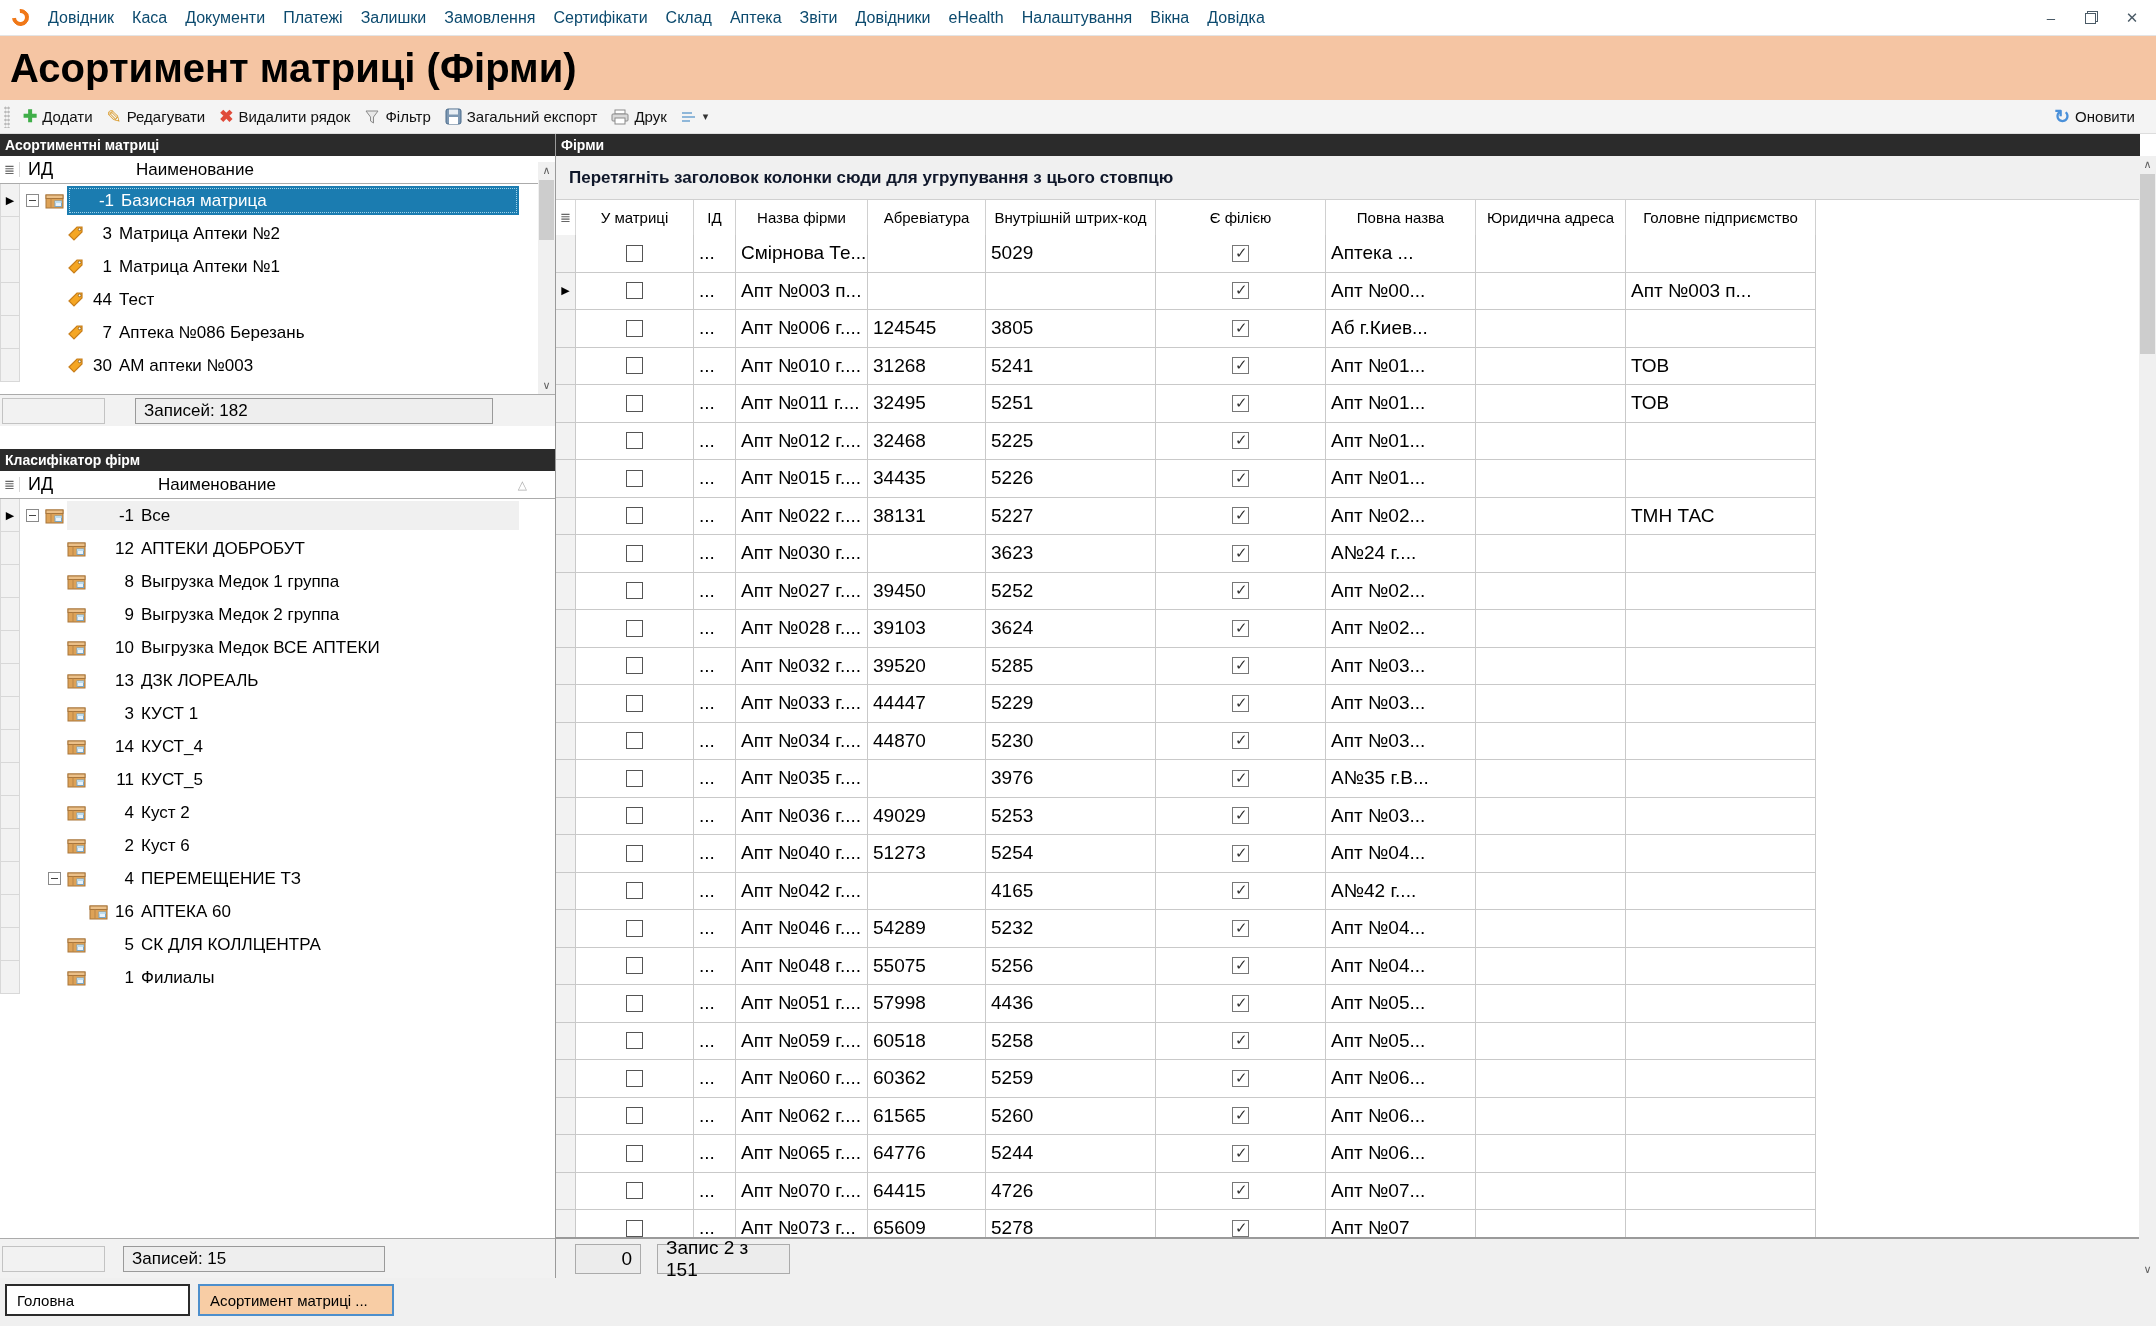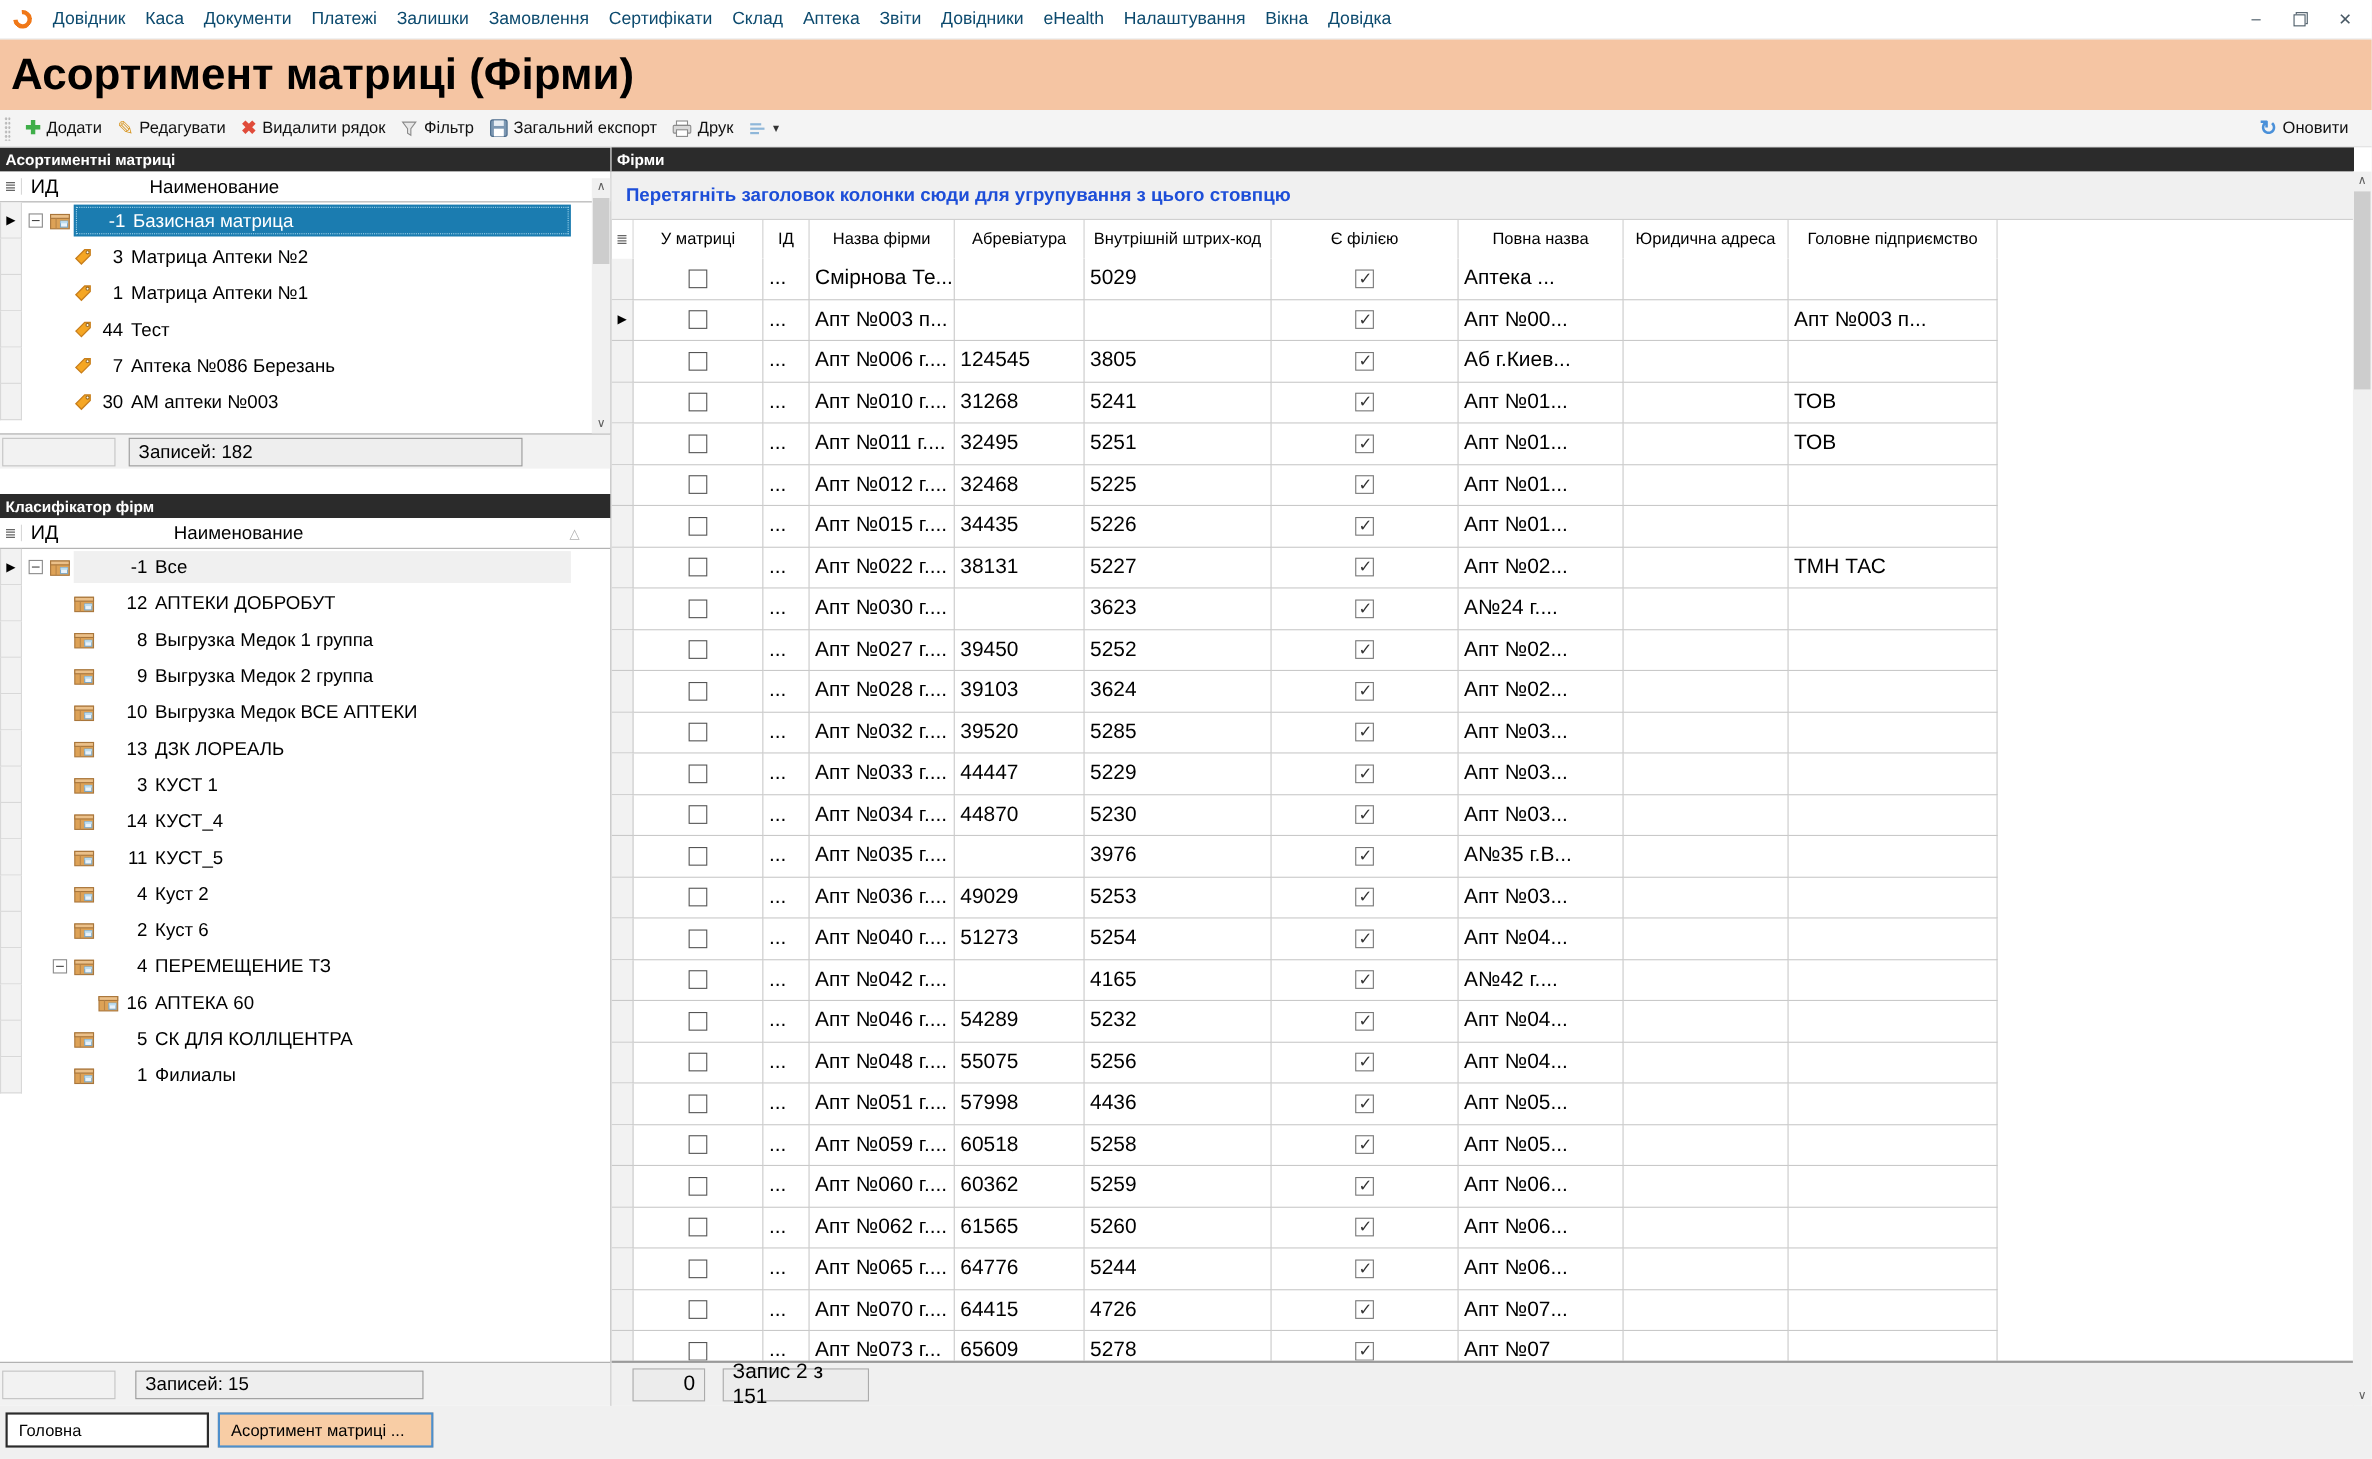--- a/index.html
+++ b/index.html
@@ -73,21 +73,21 @@
 
   
   .vscroll { position:absolute; width:17px; background:#F0F0F0; }
   .vscroll .arr { position:absolute; left:0; width:17px; height:17px; text-align:center;
     font-size:11px; color:#606060; line-height:17px; }
   .vscroll .thumb { position:absolute; left:1px; width:15px; background:#CDCDCD; }
 
   
   .right-panel { position:absolute; left:556px; top:134px; width:1600px; height:1144px; background:#FFF; }
   .group-hint { height:44px; background:#F0F0F0; border-bottom:1px solid #D0D0D0;
-    display:flex; align-items:center; font-size:17px; font-weight:bold; color:#1d4ed8; padding-left:13px; }
+    display:flex; align-items:center; font-size:17px; font-weight:bold; color:#0f172a; padding-left:13px; }
   .gridwrap { position:absolute; left:0; top:66px; width:1564px; }
   .grow { display:grid; grid-template-columns:20px 118px 42px 132px 118px 170px 170px 150px 150px 190px; }
   .ghead { height:35px; }
   .ghead .hc { display:flex; align-items:center; justify-content:center; font-size:15px; color:#000;
     border-right:1px solid #D0D0D0; padding:0 3px; white-space:nowrap; overflow:hidden; }
   .ghead .hc:first-child { justify-content:center; color:#666; font-size:13px; border-right:1px solid #D7D7D7; }
   .gbody { position:relative; overflow:hidden; height:1002px; }
   .grow.r { height:37.5px; }
   .cell { border-right:1px solid #C9C9C9; border-bottom:1px solid #C9C9C9; display:flex;
     align-items:center; font-size:19px; color:#000; padding:0 5px; white-space:nowrap; overflow:hidden; }
@@ -292,21 +292,21 @@
           </svg>
         </span>
         <div class="tlabel">
           <span class="tid" style="width: 30px;">30</span>
           <span class="tname">АМ аптеки №003</span>
         </div>
       </div>
     </div>
   <div class="statusstrip" style="top:260px;">
     <span class="statuscell"></span>
-    <span class="statusbox" style="width:358px;margin-left:12px;">Записей: 182</span>
+    <span class="statusbox" style="width:358px;margin-left:30px;">Записей: 182</span>
   </div>
   <div class="vscroll" style="right:0;top:28px;height:232px;">
     <span class="arr" style="top:0;">∧</span>
     <span class="thumb" style="top:18px;height:60px;"></span>
     <span class="arr" style="bottom:0;">∨</span>
   </div>
 </div>
 
 <div class="left-bottom">
   <div class="phdr">Класифікатор фірм</div>

